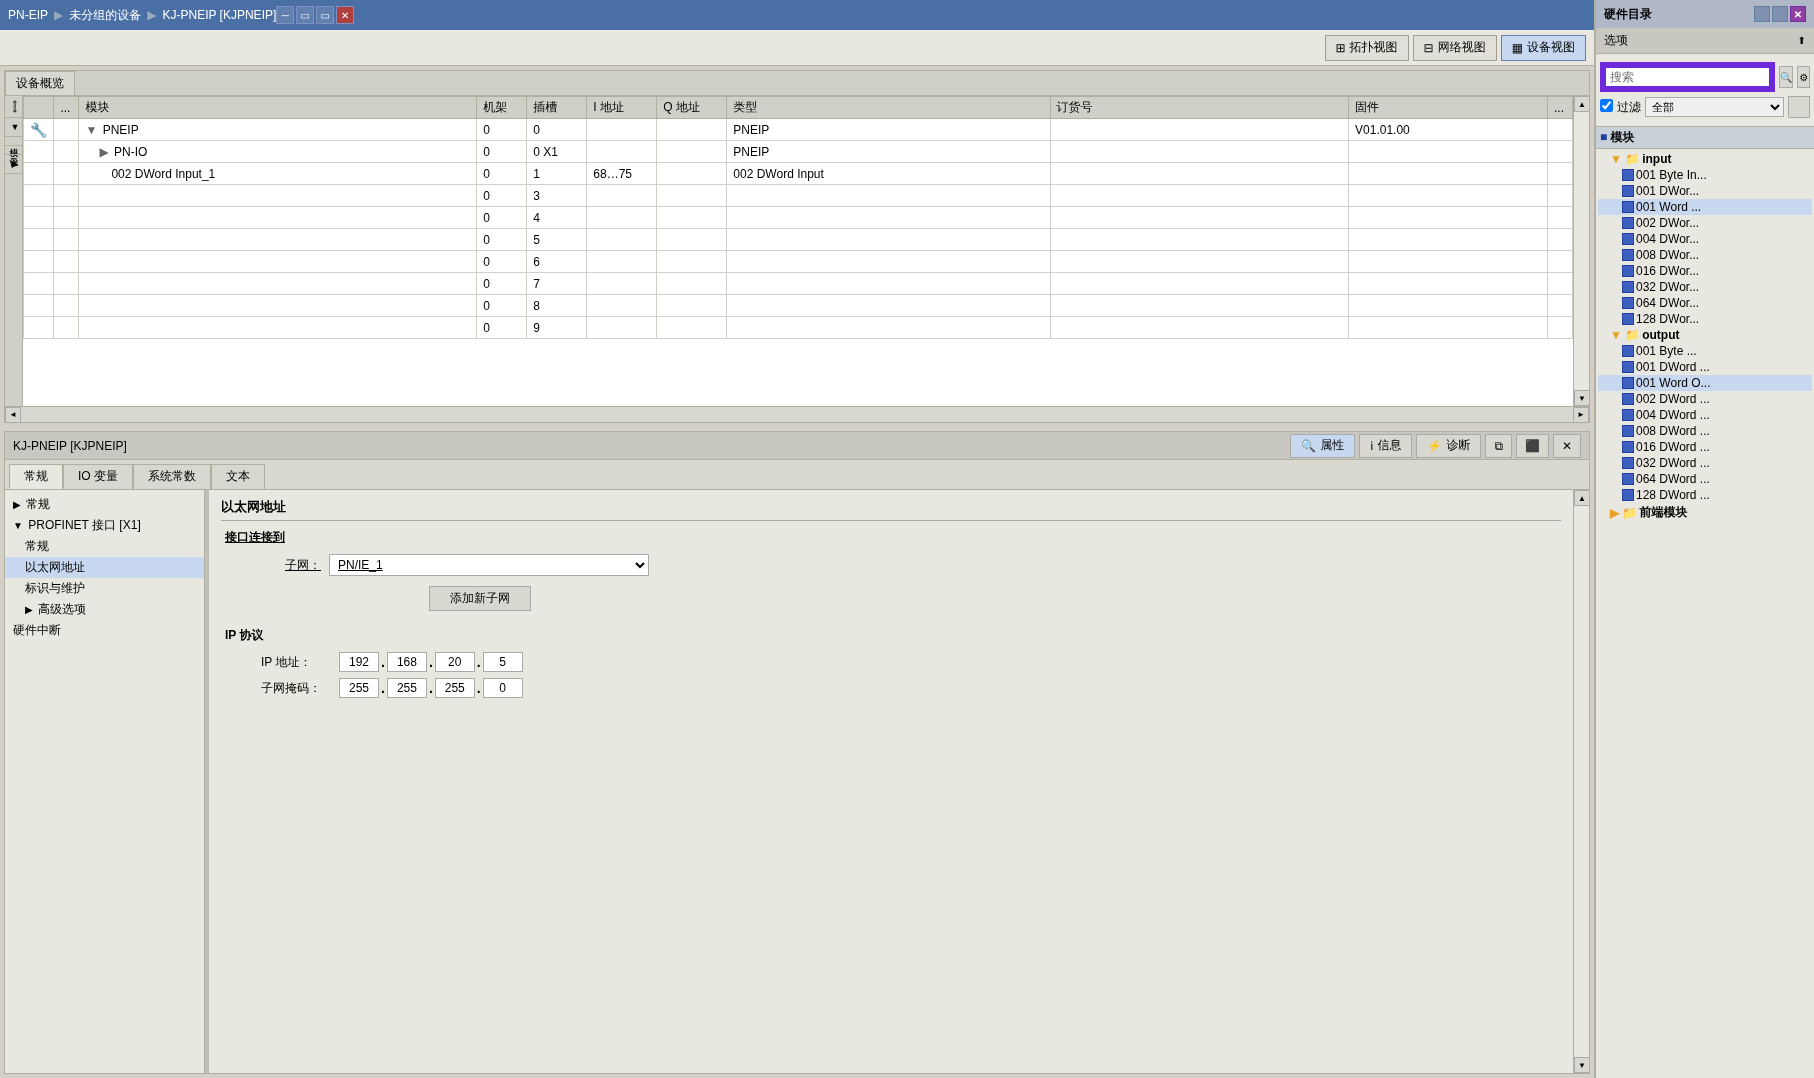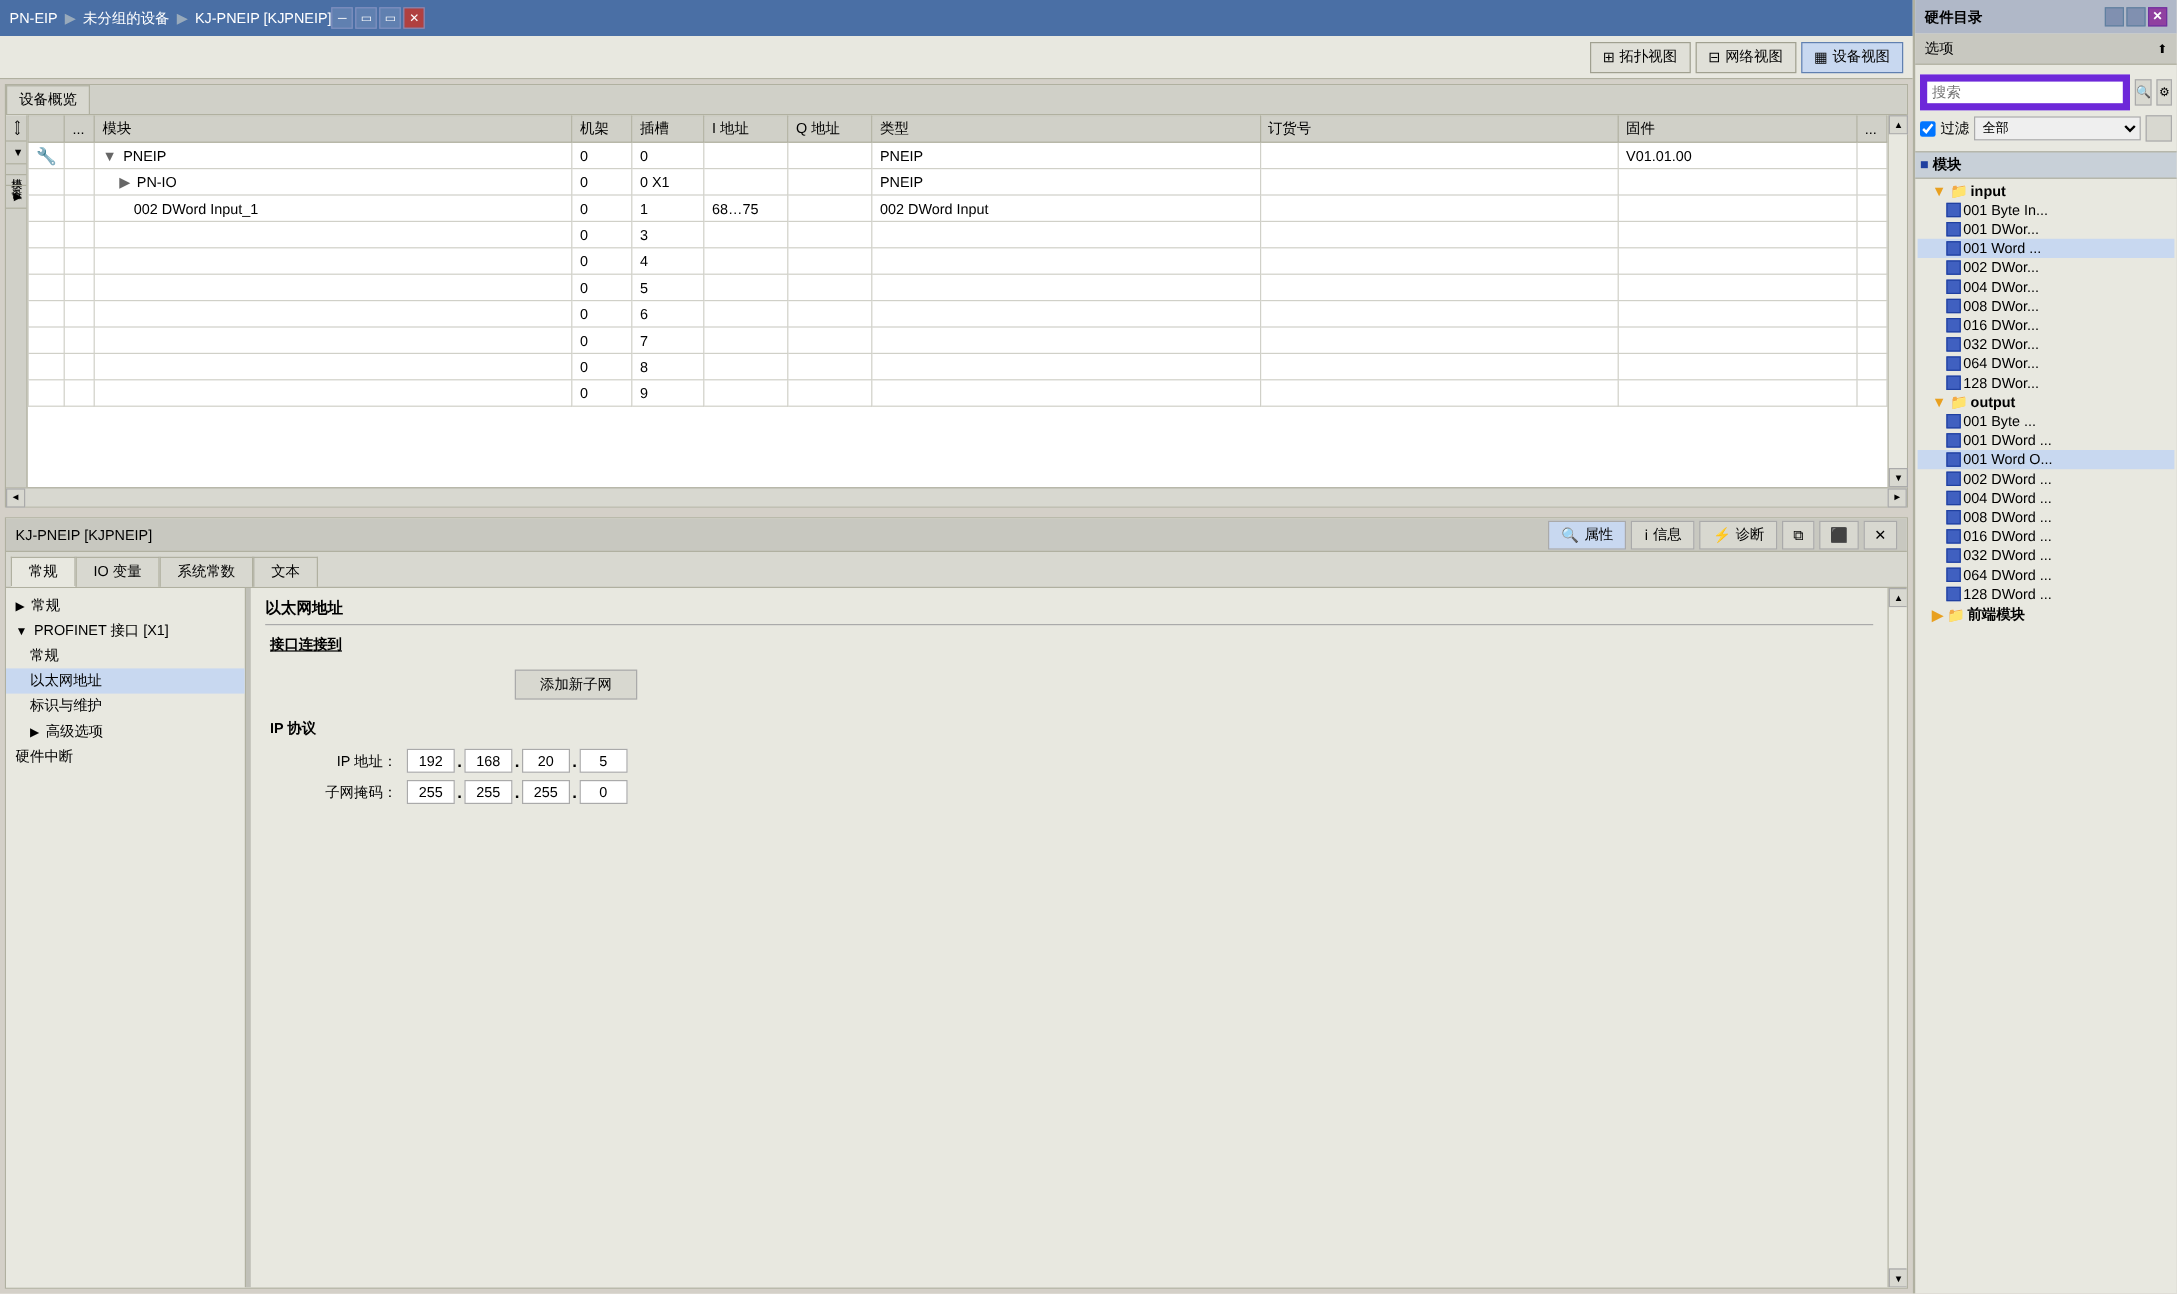--- a/index.html
+++ b/index.html
@@ -45,39 +45,39 @@
     .subsection { margin: 4px 0; text-decoration: underline; }
     .subsection-title { font-size: 12px; font-weight: bold; margin-bottom: 8px; padding-left: 4px; }
     .form-row { display: flex; align-items: center; margin-bottom: 6px; padding-left: 40px; }
     .form-label { width: 60px; text-align: right; margin-right: 8px; font-size: 12px; }
     .form-select { width: 320px; padding: 2px 4px; border: 1px solid #aaa; background: white; font-size: 12px; }
     .form-btn { margin-left: 100px; padding: 3px 20px; background: #d8d8d0; border: 1px solid #aaa; cursor: pointer; font-size: 12px; margin-top: 4px; }
     
     .ip-section { margin-top: 16px; }
     .ip-section-title { font-size: 12px; font-weight: bold; margin-bottom: 8px; padding-left: 4px; }
     .ip-form-row { display: flex; align-items: center; margin-bottom: 6px; padding-left: 40px; }
-    .ip-label { width: 70px; text-align: right; margin-right: 8px; font-size: 12px; }
+    .ip-label { width: 70px; text-align: left; margin-right: 8px; font-size: 12px; }
     .ip-inputs { display: flex; gap: 2px; align-items: center; }
     .ip-input { width: 40px; padding: 2px 4px; border: 1px solid #aaa; text-align: center; font-size: 12px; }
     .ip-dot { font-size: 14px; font-weight: bold; }
     
     
     .right-panel { width: 220px; background: #e8e8e0; border-left: 2px solid #b0b0a0; display: flex; flex-direction: column; }
     .right-panel-title { background: #b0b8c8; padding: 3px 8px; font-size: 12px; font-weight: bold; display: flex; align-items: center; justify-content: space-between; height: 28px; }
     .right-panel-subtitle { background: #c8c8c0; padding: 3px 8px; font-size: 12px; border-bottom: 1px solid #b0b0a0; height: 26px; display: flex; align-items: center; }
     
     
     .options-section { padding: 4px; }
     .search-row { display: flex; align-items: center; gap: 4px; margin: 4px 0; }
     .search-input { flex: 1; padding: 2px 4px; border: 6px solid #6d28d9; background: white; font-size: 12px; }
     .search-icon-btn { width: 22px; height: 22px; background: #d8d8d0; border: 1px solid #aaa; cursor: pointer; display: flex; align-items: center; justify-content: center; font-size: 10px; }
     .filter-row { display: flex; align-items: center; gap: 4px; margin: 4px 0; }
     .filter-select { flex: 1; padding: 2px; border: 1px solid #aaa; font-size: 11px; }
     .filter-icon { width: 22px; height: 22px; background: #d8d8d0; border: 1px solid #aaa; cursor: pointer; }
-    .checkbox-label { display: flex; align-items: center; gap: 4px; font-size: 12px; }
+    .checkbox-label { display: flex; align-items: flex-start; gap: 4px; font-size: 12px; }
     
     
     .catalog-tree { flex: 1; overflow-y: auto; padding: 2px; }
     .tree-item { padding: 1px 4px; cursor: pointer; font-size: 11px; display: flex; align-items: center; gap: 2px; }
     .tree-item.selected { background: #c8d8f0; }
     .tree-folder { font-weight: bold; }
     .tree-indent1 { padding-left: 12px; }
     .tree-indent2 { padding-left: 24px; }
     .folder-icon { color: #e8a020; font-size: 12px; }
     .module-icon { color: #4060c0; font-size: 10px; display: inline-block; width: 12px; height: 12px; background: #4060c0; border: 1px solid #2040a0; }
@@ -384,20 +384,26 @@
       <div class="sidebar-resizer"></div>
 
       <div class="lower-content-scroll">
         <div class="lower-content-main">
           <div style="padding: 8px 12px;">
 
             <div class="section-title">以太网地址</div>
 
             <div class="subsection">
               <div class="subsection-title">接口连接到</div>
+              <div class="form-row">
+                <div class="form-label">子网：</div>
+                <select class="form-select">
+                  <option>PN/IE_1</option>
+                </select>
+              </div>
               <div style="padding-left: 108px; margin-top: 4px;">
                 <button class="form-btn">添加新子网</button>
               </div>
             </div>
 
             <div class="ip-section">
               <div class="ip-section-title">IP 协议</div>
               <div class="ip-form-row">
                 <div class="ip-label">IP 地址：</div>
                 <div class="ip-inputs">

